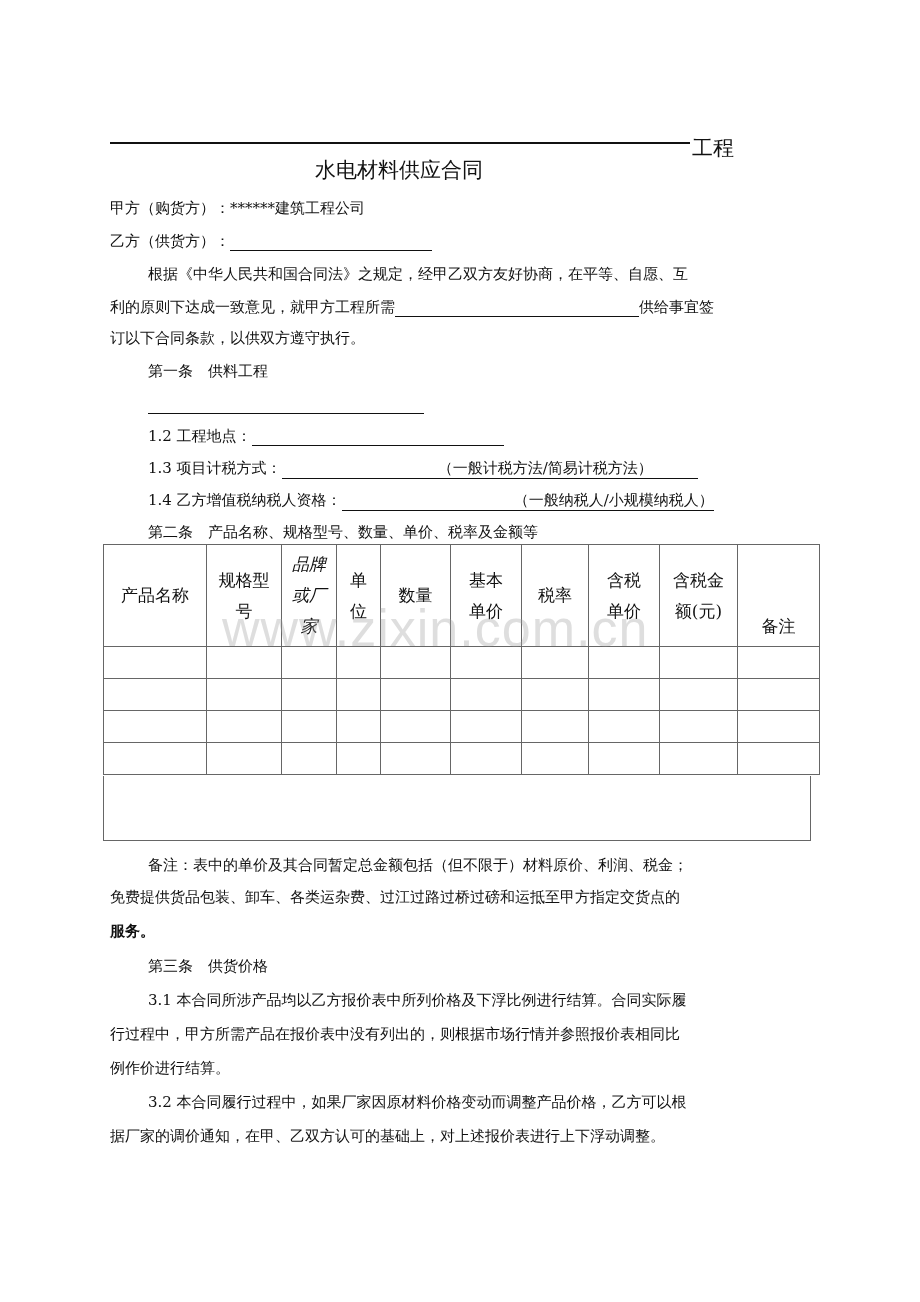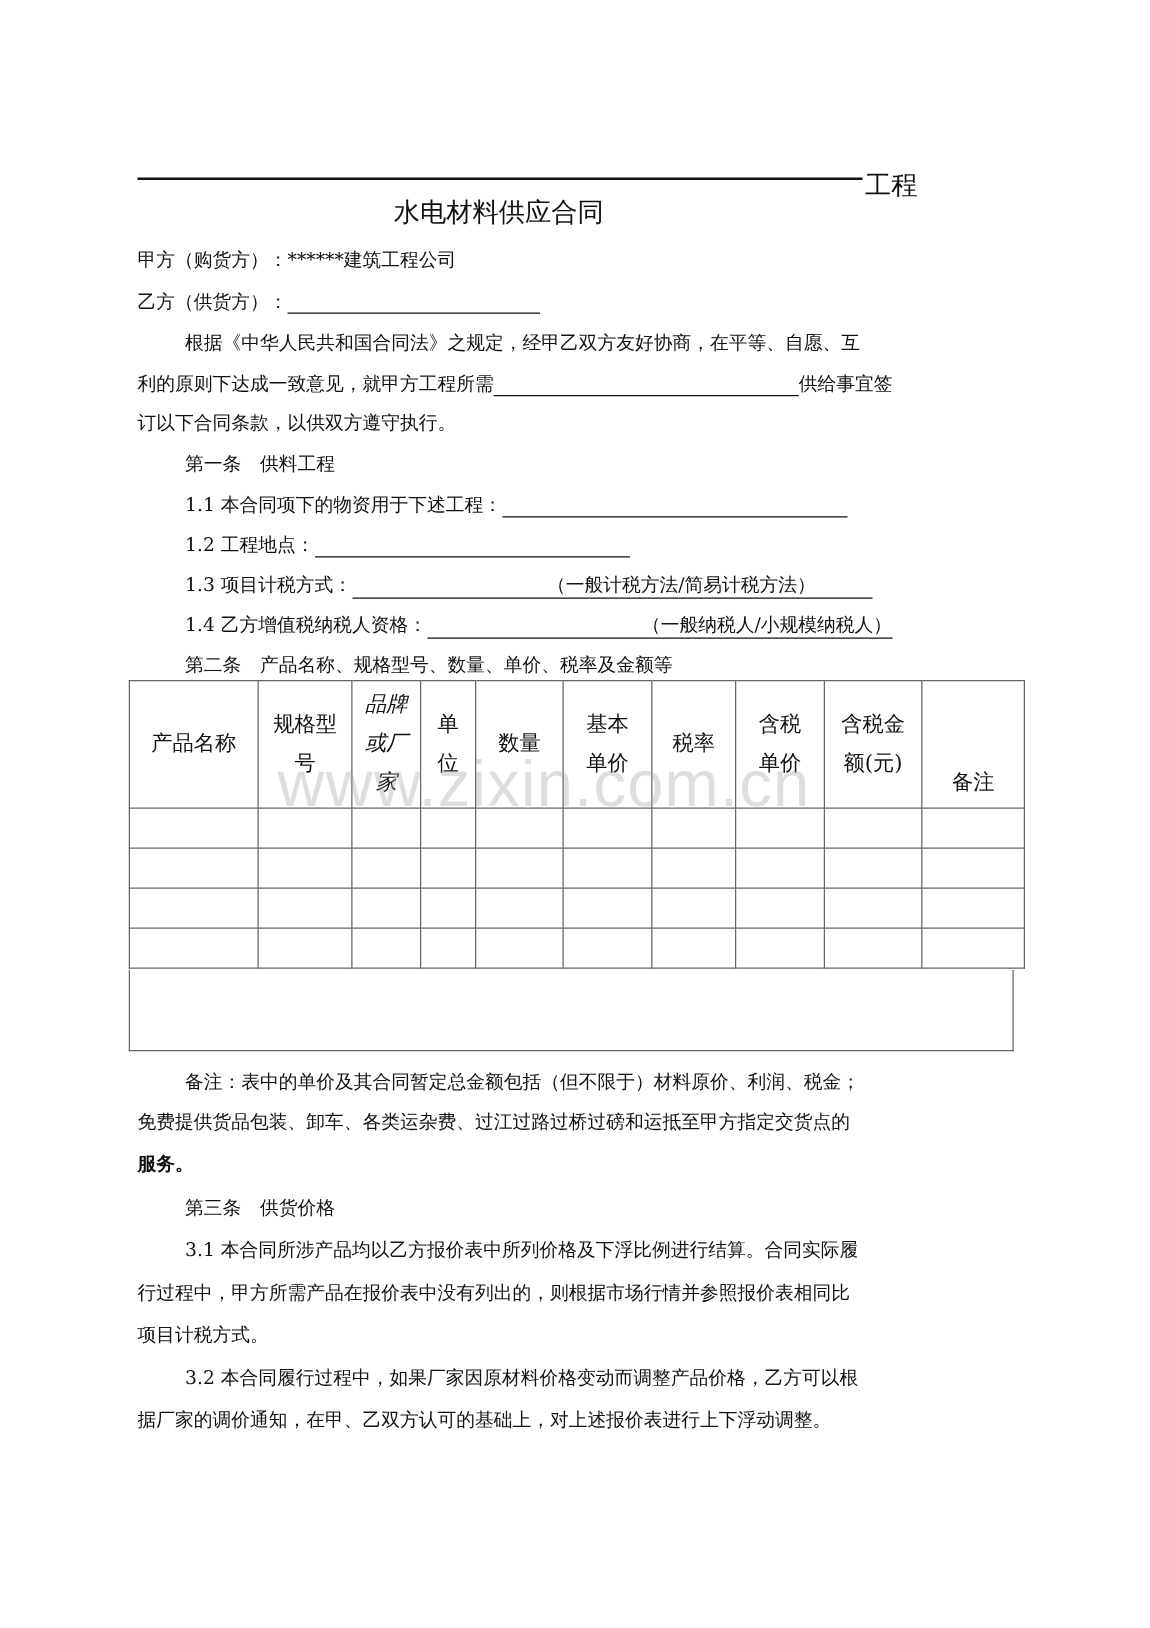--- a/index.html
+++ b/index.html
@@ -34,21 +34,21 @@
 </div>
 
 <div class="abs t" style="left:148px;top:264px;">根据《中华人民共和国合同法》之规定，经甲乙双方友好协商，在平等、自愿、互</div>
 <div class="abs t" style="left:110px;top:297px;">
   <span>利的原则下达成一致意见，就甲方工程所需</span><span class="ul" style="width:244px;"></span><span>供给事宜签</span>
 </div>
 <div class="abs t" style="left:110px;top:328px;">订以下合同条款，以供双方遵守执行。</div>
 
 <div class="abs t" style="left:148px;top:361px;">第一条　供料工程</div>
 <div class="abs t" style="left:148px;top:394px;">
-  <span>1.1 本合同项下的物资用于下述工程：</span><span class="ul" style="width:276px;"></span>
+  <span class="ul" style="width:276px;"></span>
 </div>
 <div class="abs t" style="left:148px;top:426px;">
   <span>1.2 工程地点：</span><span class="ul" style="width:252px;"></span>
 </div>
 <div class="abs t" style="left:148px;top:458px;">
   <span>1.3 项目计税方式：</span><span class="ul-text" style="display:inline-block;min-width:416px;"><span style="display:inline-block;width:156px;"></span><span>（一般计税方法/简易计税方法）</span></span>
 </div>
 <div class="abs t" style="left:148px;top:490px;">
   <span>1.4 乙方增值税纳税人资格：</span><span class="ul-text" style="display:inline-block;"><span style="display:inline-block;width:172px;"></span><span>（一般纳税人/小规模纳税人）</span></span>
 </div>
@@ -144,15 +144,15 @@
 
 <div class="watermark">www.zixin.com.cn</div>
 
 <div class="abs t" style="left:148px;top:855px;">备注：表中的单价及其合同暂定总金额包括（但不限于）材料原价、利润、税金；</div>
 <div class="abs t" style="left:110px;top:887px;">免费提供货品包装、卸车、各类运杂费、过江过路过桥过磅和运抵至甲方指定交货点的</div>
 <div class="abs t" style="left:110px;top:921px;font-weight:bold;">服务。</div>
 
 <div class="abs t" style="left:148px;top:956px;">第三条　供货价格</div>
 <div class="abs t" style="left:148px;top:990px;">3.1 本合同所涉产品均以乙方报价表中所列价格及下浮比例进行结算。合同实际履</div>
 <div class="abs t" style="left:110px;top:1024px;">行过程中，甲方所需产品在报价表中没有列出的，则根据市场行情并参照报价表相同比</div>
-<div class="abs t" style="left:110px;top:1058px;">项目计税方式。</div>
+<div class="abs t" style="left:110px;top:1058px;">例作价进行结算。</div>
 <div class="abs t" style="left:148px;top:1092px;">3.2 本合同履行过程中，如果厂家因原材料价格变动而调整产品价格，乙方可以根</div>
 <div class="abs t" style="left:110px;top:1126px;">据厂家的调价通知，在甲、乙双方认可的基础上，对上述报价表进行上下浮动调整。</div>
 
 </body></html>

